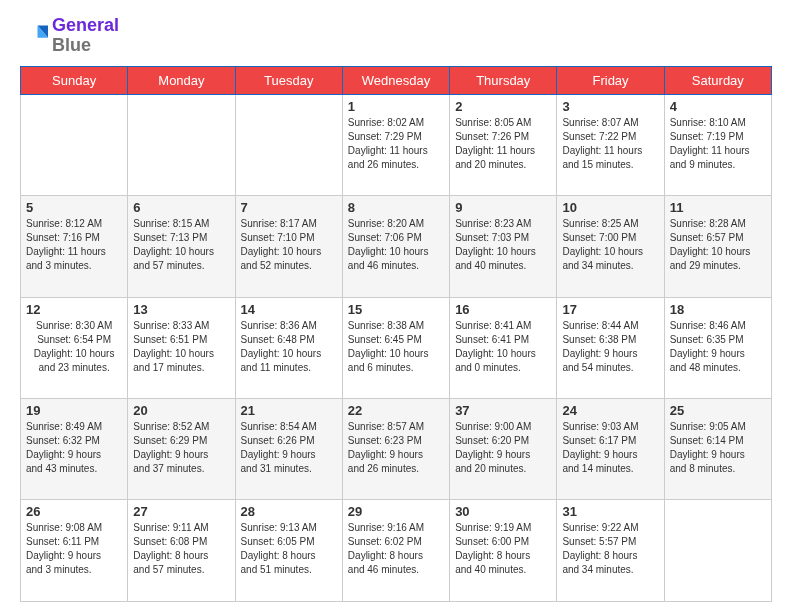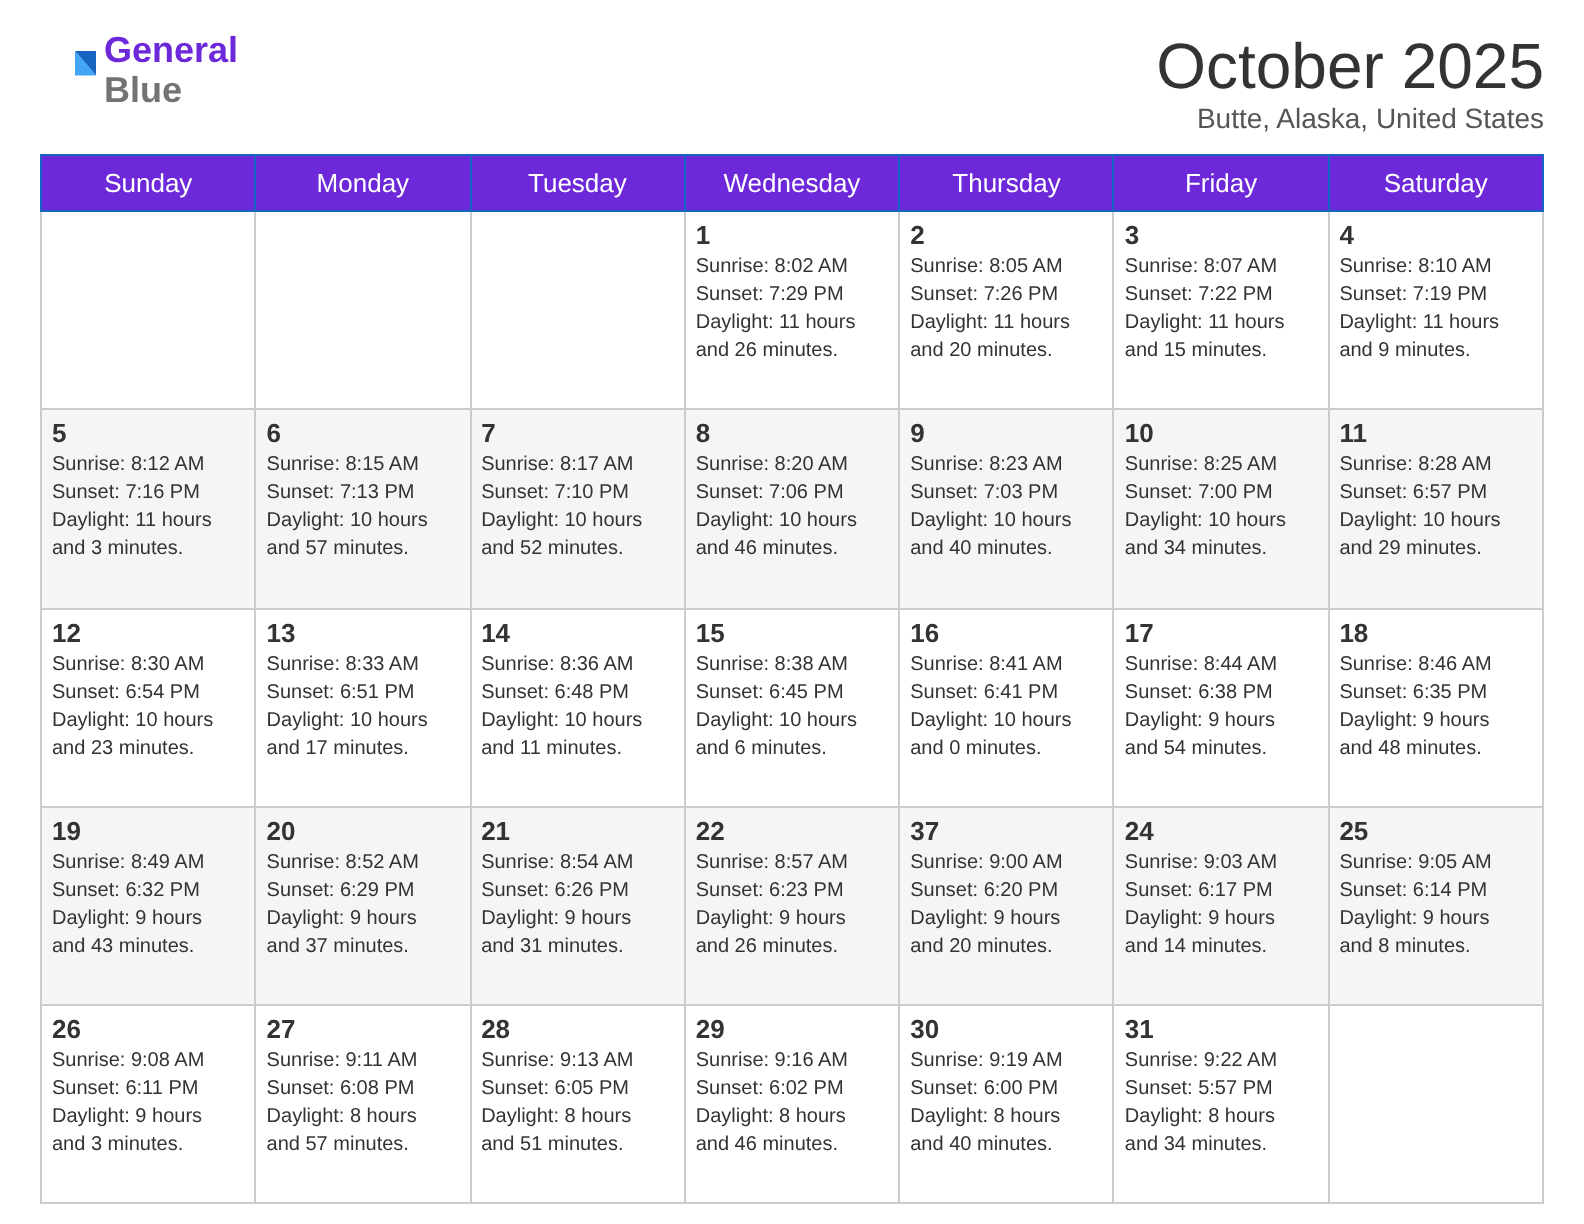--- a/index.html
+++ b/index.html
@@ -90,42 +90,38 @@
     .empty-cell {
       background: #f9f9f9;
     }
     tr:nth-child(even) td {
       background: #f5f5f5;
     }
     tr:nth-child(odd) td {
       background: #fff;
     }
     .calendar thead tr th {
-      background: #6d28d9;
+      background: #ef4444;
     }
   </style>
 </head>
 <body>
 
 <div class="page">
   <div class="header">
     <div class="logo">
       <svg class="logo-icon" viewBox="0 0 32 32">
         <polygon points="20,4 32,4 32,18" fill="#1565c0"></polygon>
         <polygon points="20,4 32,18 20,18" fill="#42a5f5"></polygon>
       </svg>
       <div class="logo-text">
         <span class="logo-general">General</span><br>
         <span class="logo-blue">Blue</span>
       </div>
     </div>
-    <div class="title-area">
-      <div class="month-title">October 2025</div>
-      <div class="location">Butte, Alaska, United States</div>
-    </div>
   </div>
 
   <table class="calendar">
     <thead>
       <tr>
       <th>Sunday</th>
           <th>Monday</th>
           <th>Tuesday</th>
           <th>Wednesday</th>
           <th>Thursday</th>
@@ -214,21 +210,21 @@
             <span class="day-number">11</span>
             <div class="day-info" style="white-space: pre-line;">Sunrise: 8:28 AM
 Sunset: 6:57 PM
 Daylight: 10 hours
 and 29 minutes.</div>
           </td>
         </tr>
         <tr>
           <td>
             <span class="day-number">12</span>
-            <div class="day-info" style="white-space: pre-line;">Sunrise: 8:30 AM
+            <div class="day-info" style="white-space: pre-line; text-align: center;">Sunrise: 8:30 AM
 Sunset: 6:54 PM
 Daylight: 10 hours
 and 23 minutes.</div>
           </td>
           <td>
             <span class="day-number">13</span>
             <div class="day-info" style="white-space: pre-line;">Sunrise: 8:33 AM
 Sunset: 6:51 PM
 Daylight: 10 hours
 and 17 minutes.</div>

